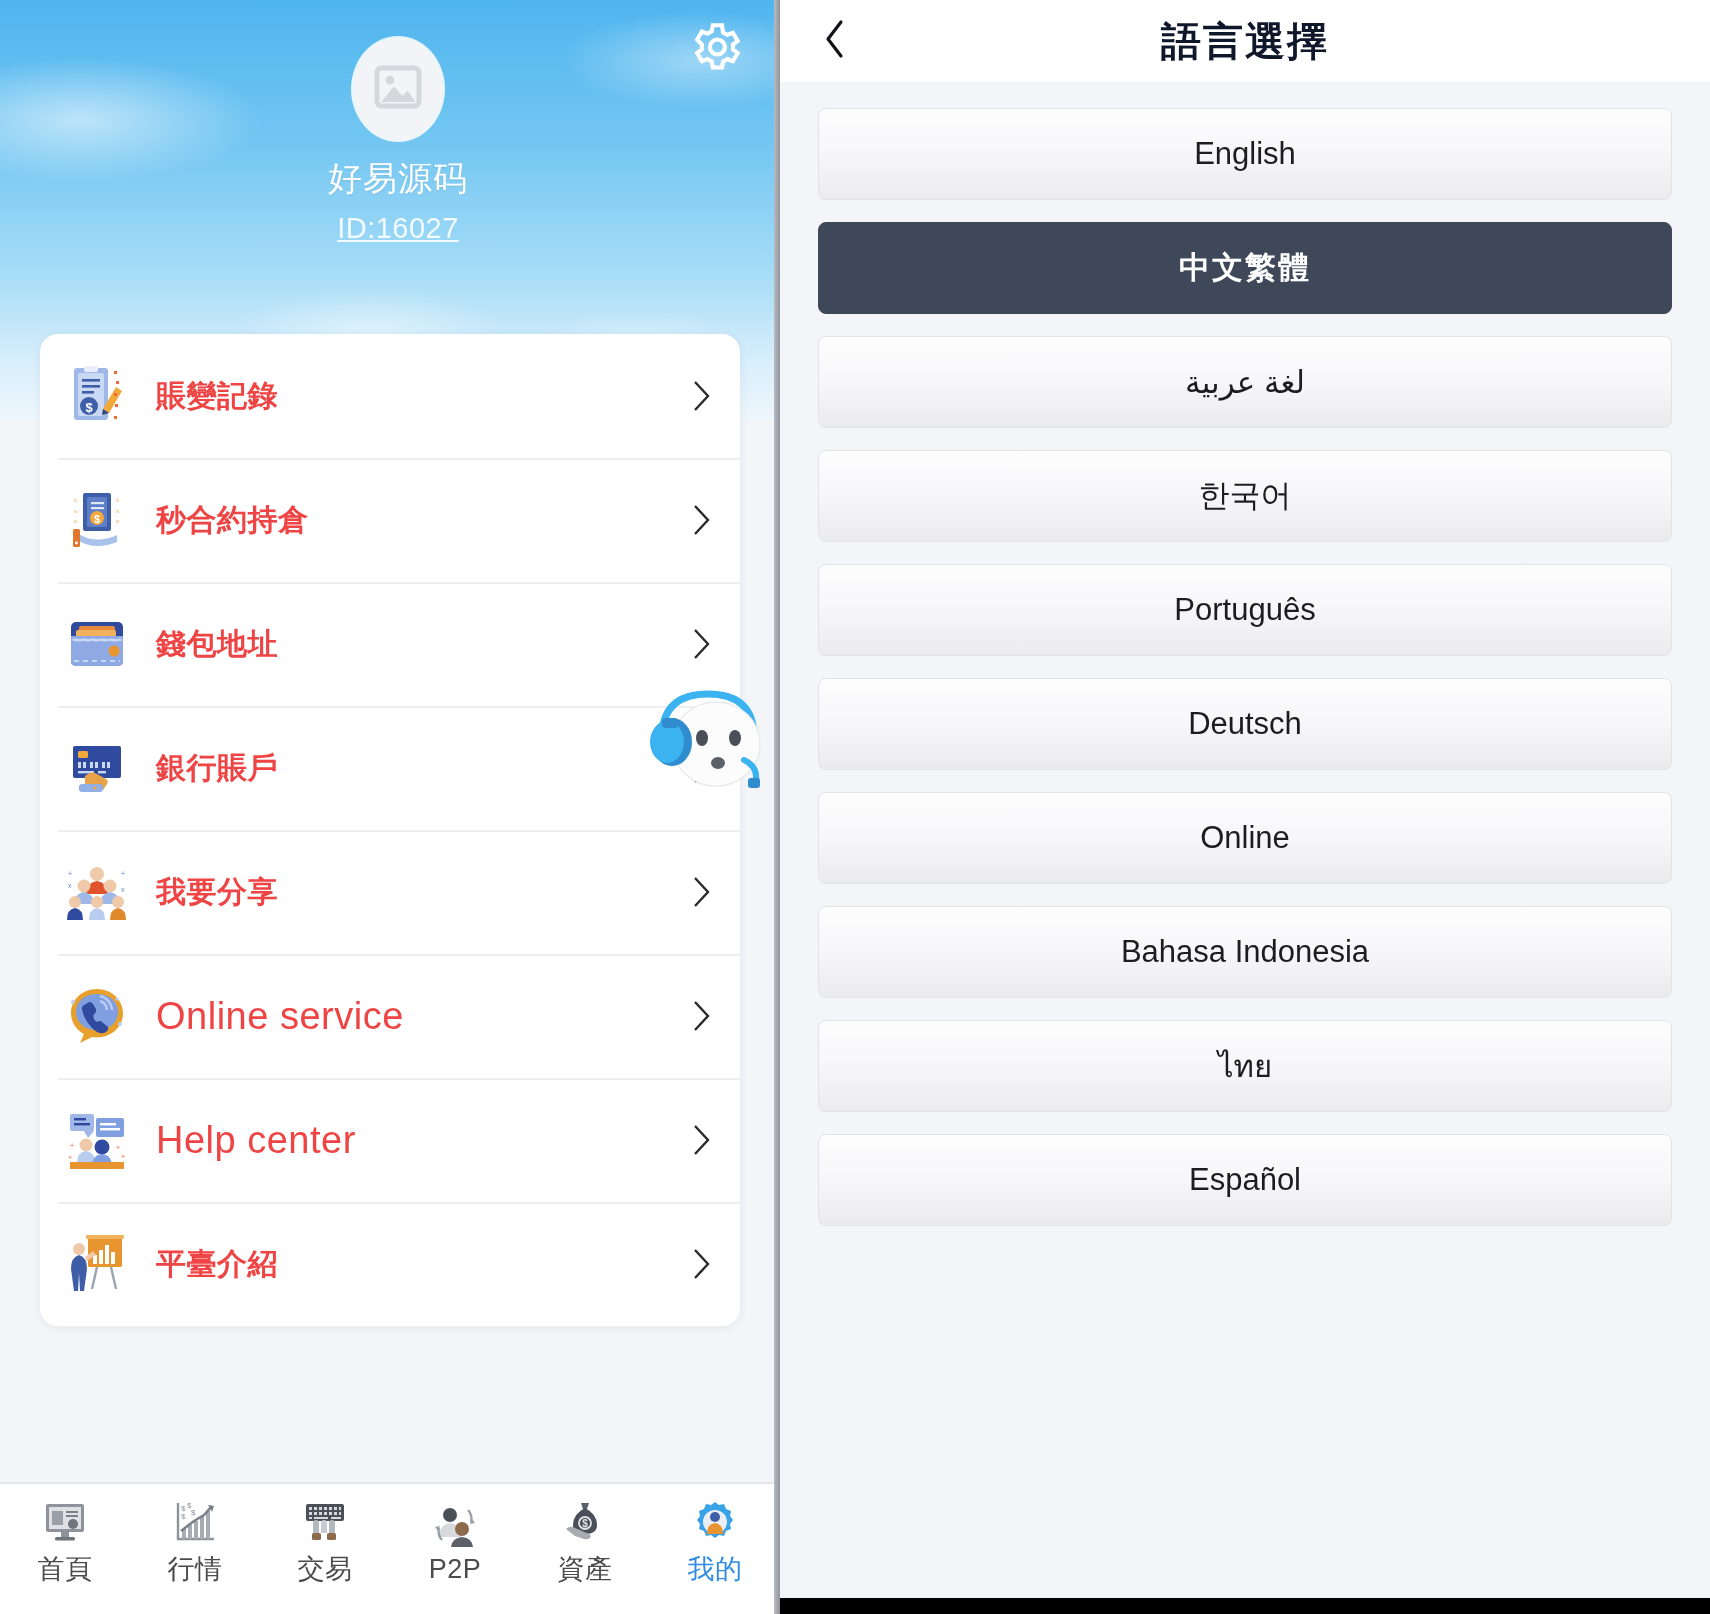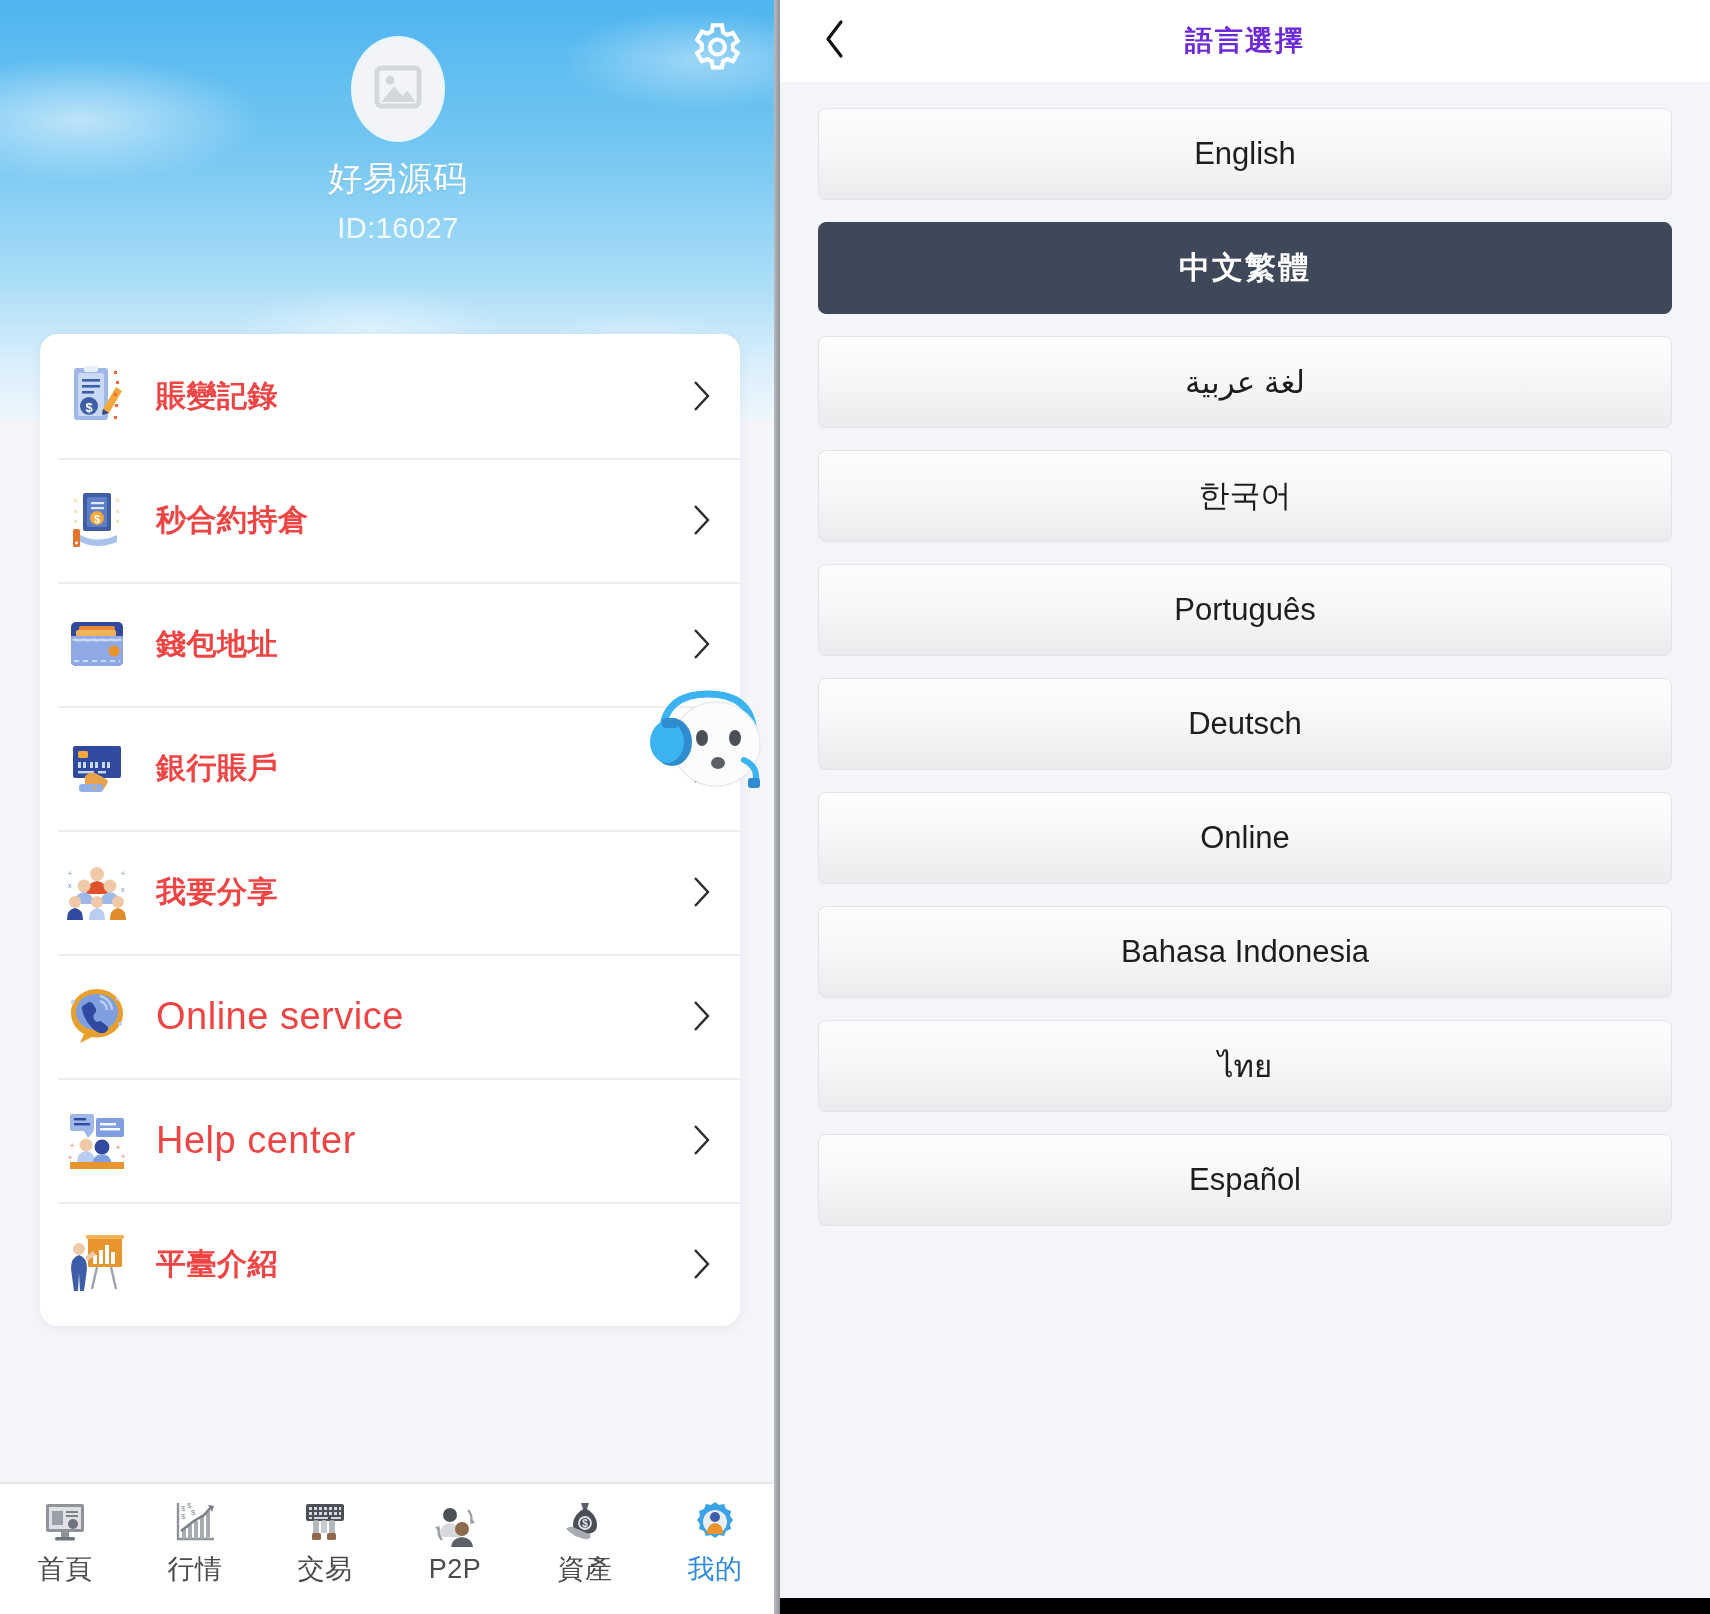--- a/index.html
+++ b/index.html
@@ -39,21 +39,21 @@
   .avatar {
     width: 90px; height: 102px; border-radius: 50%;
     background: #f2f4f7;
     display: flex; align-items: center; justify-content: center;
     box-shadow: 0 0 0 2px rgba(255,255,255,0.85);
   }
   .nickname {
     margin-top: 16px; font-size: 34px; color: #ffffff; font-weight: 400;
     letter-spacing: 1px; text-shadow: 0 1px 2px rgba(0,0,0,0.08);
   }
-  .uid { margin-top: 10px; font-size: 29px; color: #f2fbff; letter-spacing: .5px; }
+  .uid { margin-top: 10px; font-size: 29px; color: #f2fbff; letter-spacing: .5px; text-decoration: underline; }
 
   
   .menu-card {
     position: absolute; left: 40px; top: 334px; width: 700px;
     background: #ffffff; border-radius: 18px;
     box-shadow: 0 2px 10px rgba(40,60,90,0.07);
     overflow: hidden; z-index: 3;
   }
   .menu-row {
     position: relative; height: 124px;
@@ -111,21 +111,21 @@
     background: #f4f5f9; flex: 0 0 930px; overflow: hidden;
   }
   .rp-header {
     position: relative; height: 82px; background: #ffffff;
     display: flex; align-items: center; justify-content: center;
   }
   .back-btn {
     position: absolute; left: 24px; top: 0; height: 82px; width: 62px;
     display: flex; align-items: center; justify-content: center; cursor: pointer;
   }
-  .rp-title { font-size: 28px; font-weight: 700; color: #6d28d9; letter-spacing: 2px; }
+  .rp-title { font-size: 40px; font-weight: 700; color: #0f172a; letter-spacing: 2px; }
   .lang-list { padding: 26px 38px 0 38px; }
   .lang-btn {
     height: 92px; margin-bottom: 22px; border-radius: 8px;
     background: linear-gradient(180deg, #fdfdfe 0%, #f7f7f9 48%, #ebebee 100%);
     border: 1px solid #e3e3e7;
     display: flex; align-items: center; justify-content: center;
     font-size: 31px; color: #1d1d1f; cursor: pointer;
     box-shadow: 0 1px 0 rgba(255,255,255,0.9) inset;
   }
   .lang-btn.selected {

